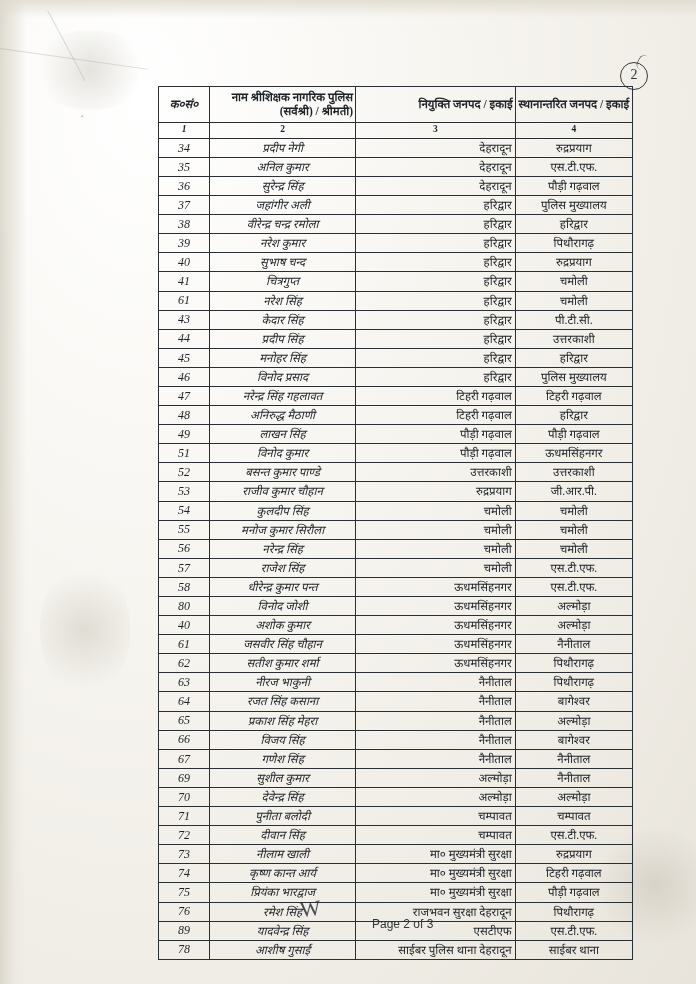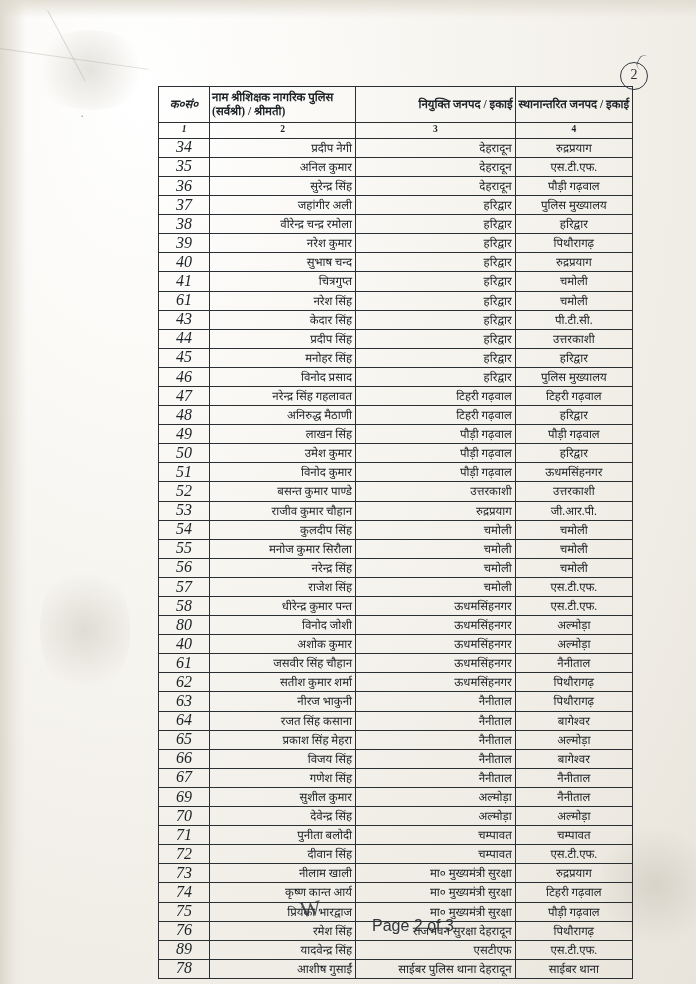--- a/index.html
+++ b/index.html
@@ -98,41 +98,41 @@
   .c-appt  { width: 163px; text-align: right; }
   .c-trans { width: 116px; text-align: center; }
 
   thead td {
     font-size: 11.5px;
     font-weight: bold;
     line-height: 1.25;
     text-align: center;
     padding: 3px 2px !important;
   }
-  thead .c-name { text-align: left; padding-left: 2px !important; }
+  thead .c-name { text-align: right; padding-left: 2px !important; }
   .numrow td {
     font-size: 9.5px;
     text-align: center;
     padding: 1px 0 !important;
     height: 13px;
   }
   tbody.body td {
     font-size: 11.5px;
     height: 18.1px;
     line-height: 1.05;
     padding: 0 3px !important;
   }
-  tbody.body td.c-sl { font-size: 16px; margin-left: 48px; }
-  tbody.body td.c-name { text-align: right; }
+  tbody.body td.c-sl { font-size: 12px; margin-left: 48px; }
+  tbody.body td.c-name { text-align: center; font-style: italic; }
 
   .footer-note {
     position: absolute;
     left: 372px;
     top: 917px;
-    font-size: 16px;
+    font-size: 12px;
     color: #30363b;
     font-family: "Liberation Sans", sans-serif;
   }
   .signature {
     position: absolute;
     left: 300px;
     top: 896px;
     font-size: 22px;
     color: #2b3136;
     font-family: "Liberation Serif", serif;
@@ -271,26 +271,20 @@
             <td class="c-appt">टिहरी गढ़वाल</td>
             <td class="c-trans">हरिद्वार</td>
           </tr>
           <tr>
             <td class="c-sl">49</td>
             <td class="c-name">लाखन सिंह</td>
             <td class="c-appt">पौड़ी गढ़वाल</td>
             <td class="c-trans">पौड़ी गढ़वाल</td>
           </tr>
           <tr>
-            <td class="c-sl">50</td>
-            <td class="c-name">उमेश कुमार</td>
-            <td class="c-appt">पौड़ी गढ़वाल</td>
-            <td class="c-trans">हरिद्वार</td>
-          </tr>
-          <tr>
             <td class="c-sl">51</td>
             <td class="c-name">विनोद कुमार</td>
             <td class="c-appt">पौड़ी गढ़वाल</td>
             <td class="c-trans">ऊधमसिंहनगर</td>
           </tr>
           <tr>
             <td class="c-sl">52</td>
             <td class="c-name">बसन्त कुमार पाण्डे</td>
             <td class="c-appt">उत्तरकाशी</td>
             <td class="c-trans">उत्तरकाशी</td>

